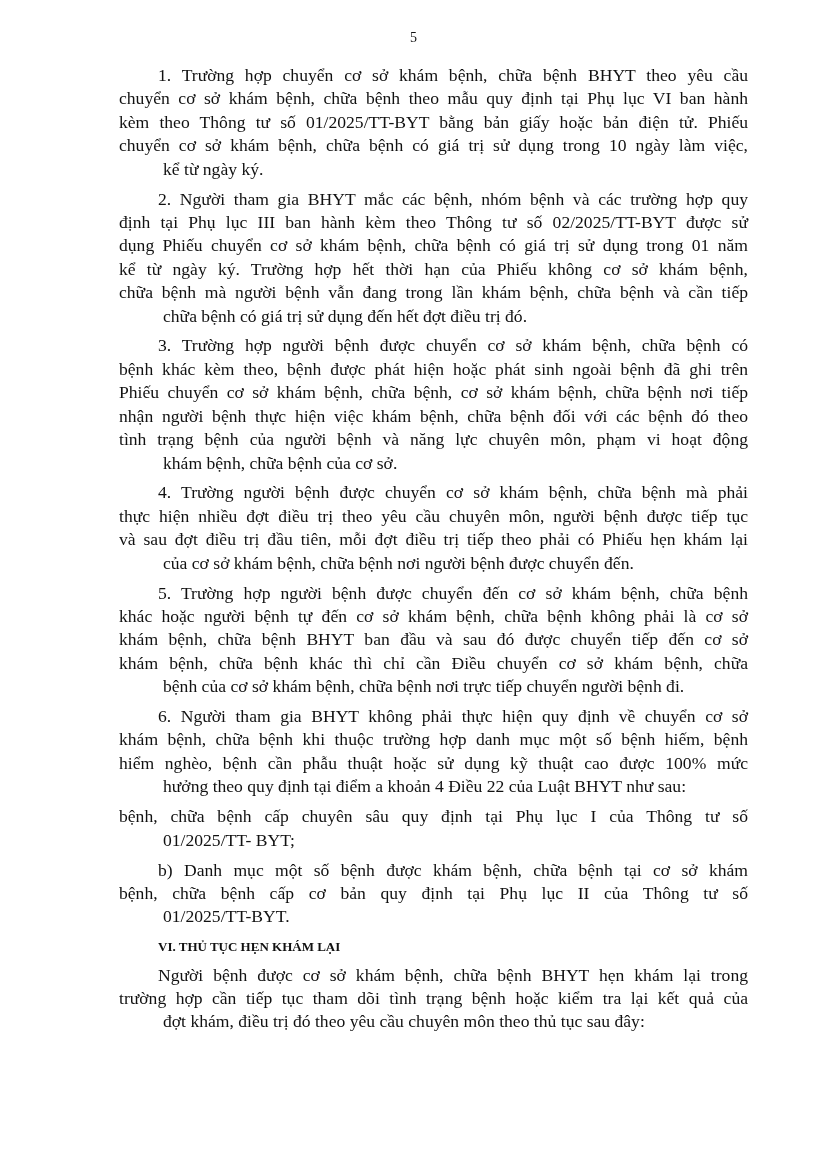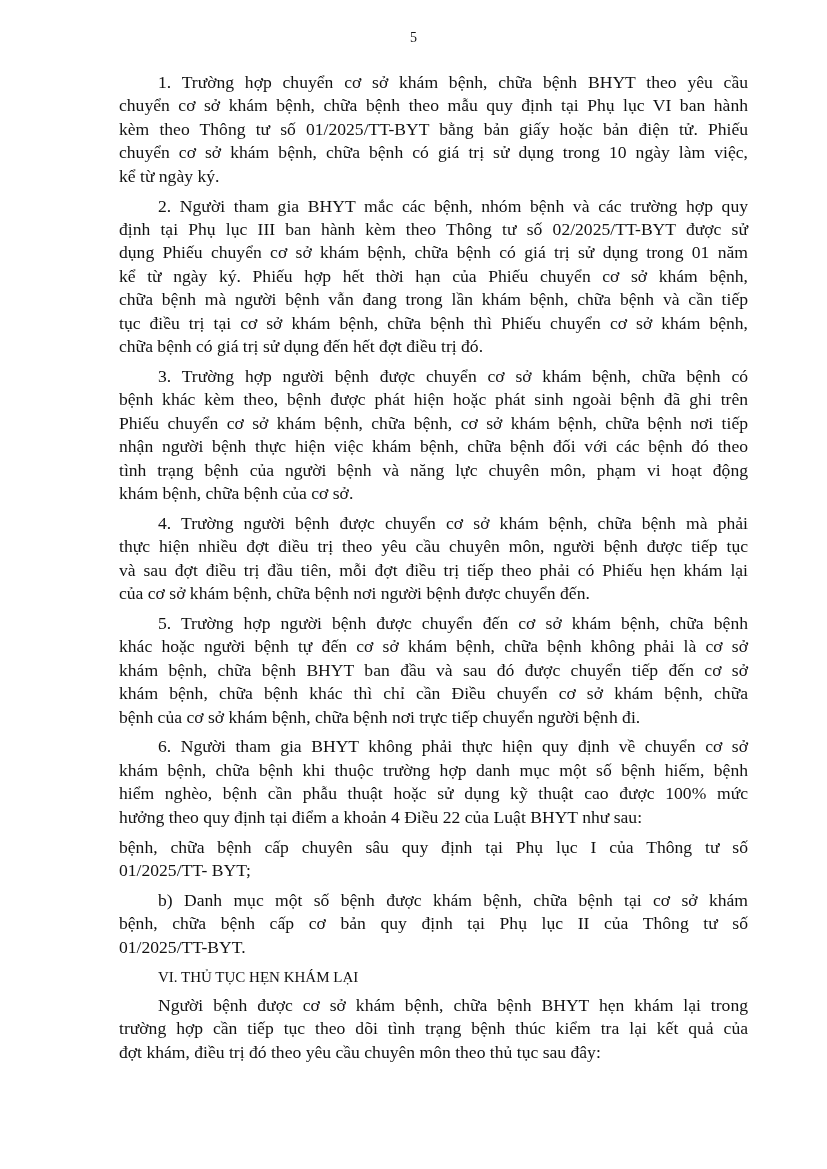--- a/index.html
+++ b/index.html
@@ -1,47 +1,46 @@
 <!DOCTYPE html>
 <html><head>
 <meta charset="utf-8">
 <style>
   html, body { margin: 0; padding: 0; background: #ffffff; }
   body { width: 827px; height: 1169px; position: relative; overflow: hidden;
          font-family: "Liberation Serif", "DejaVu Serif", serif; color: #111; }
   .page-number { position: absolute; top: 30px; left: 0; width: 827px; text-align: center;
                  font-size: 14px; }
-  .content { position: absolute; left: 119px; top: 71px; width: 629px; }
+  .content { position: absolute; left: 119px; top: 64px; width: 629px; }
   .para { margin: 0 0 6.5px 0; font-size: 17.6px; line-height: 23.4px; }
   .line { display: block; white-space: nowrap; text-align: justify; text-align-last: justify; }
-  .line.last { text-align-last: left; }
+  .line.last { text-align-last: left; margin-left: 44px; }
   .line.first { text-indent: 39px; }
-  .heading { font-weight: normal; font-size: 15px; line-height: 23.4px; margin: 0 0 5px 0; text-indent: 39px; }
+  .heading { font-weight: bold; font-size: 13px; line-height: 23.4px; margin: 0 0 5px 0; text-indent: 39px; }
 </style>
 </head>
 <body>
 
 <div class="page-number">5</div>
 
 <div class="content">
   <div class="para">
     <span class="line first">1. Trường hợp chuyển cơ sở khám bệnh, chữa bệnh BHYT theo yêu cầu</span>
     <span class="line">chuyển cơ sở khám bệnh, chữa bệnh theo mẫu quy định tại Phụ lục VI ban hành</span>
     <span class="line">kèm theo Thông tư số 01/2025/TT-BYT bằng bản giấy hoặc bản điện tử. Phiếu</span>
     <span class="line">chuyển cơ sở khám bệnh, chữa bệnh có giá trị sử dụng trong 10 ngày làm việc,</span>
     <span class="line last">kể từ ngày ký.</span>
   </div>
 
   <div class="para">
     <span class="line first">2. Người tham gia BHYT mắc các bệnh, nhóm bệnh và các trường hợp quy</span>
     <span class="line">định tại Phụ lục III ban hành kèm theo Thông tư số 02/2025/TT-BYT được sử</span>
     <span class="line">dụng Phiếu chuyển cơ sở khám bệnh, chữa bệnh có giá trị sử dụng trong 01 năm</span>
-    <span class="line">kể từ ngày ký. Phiếu hợp hết thời hạn của Phiếu chuyển cơ sở khám bệnh,</span>
+    <span class="line">kể từ ngày ký. Trường hợp hết thời hạn của Phiếu không cơ sở khám bệnh,</span>
     <span class="line">chữa bệnh mà người bệnh vẫn đang trong lần khám bệnh, chữa bệnh và cần tiếp</span>
-    <span class="line">tục điều trị tại cơ sở khám bệnh, chữa bệnh thì Phiếu chuyển cơ sở khám bệnh,</span>
     <span class="line last">chữa bệnh có giá trị sử dụng đến hết đợt điều trị đó.</span>
   </div>
 
   <div class="para">
     <span class="line first">3. Trường hợp người bệnh được chuyển cơ sở khám bệnh, chữa bệnh có</span>
     <span class="line">bệnh khác kèm theo, bệnh được phát hiện hoặc phát sinh ngoài bệnh đã ghi trên</span>
     <span class="line">Phiếu chuyển cơ sở khám bệnh, chữa bệnh, cơ sở khám bệnh, chữa bệnh nơi tiếp</span>
     <span class="line">nhận người bệnh thực hiện việc khám bệnh, chữa bệnh đối với các bệnh đó theo</span>
     <span class="line">tình trạng bệnh của người bệnh và năng lực chuyên môn, phạm vi hoạt động</span>
     <span class="line last">khám bệnh, chữa bệnh của cơ sở.</span>
@@ -77,16 +76,16 @@
   <div class="para">
     <span class="line first">b) Danh mục một số bệnh được khám bệnh, chữa bệnh tại cơ sở khám</span>
     <span class="line">bệnh, chữa bệnh cấp cơ bản quy định tại Phụ lục II của Thông tư số</span>
     <span class="line last">01/2025/TT-BYT.</span>
   </div>
 
   <div class="heading">VI. THỦ TỤC HẸN KHÁM LẠI</div>
 
   <div class="para">
     <span class="line first">Người bệnh được cơ sở khám bệnh, chữa bệnh BHYT hẹn khám lại trong</span>
-    <span class="line">trường hợp cần tiếp tục theo dõi tình trạng bệnh thúc kiểm tra lại kết quả của</span>
+    <span class="line">trường hợp cần tiếp tục tham dõi tình trạng bệnh hoặc kiểm tra lại kết quả của</span>
     <span class="line last">đợt khám, điều trị đó theo yêu cầu chuyên môn theo thủ tục sau đây:</span>
   </div>
 </div>
 
 </body></html>

